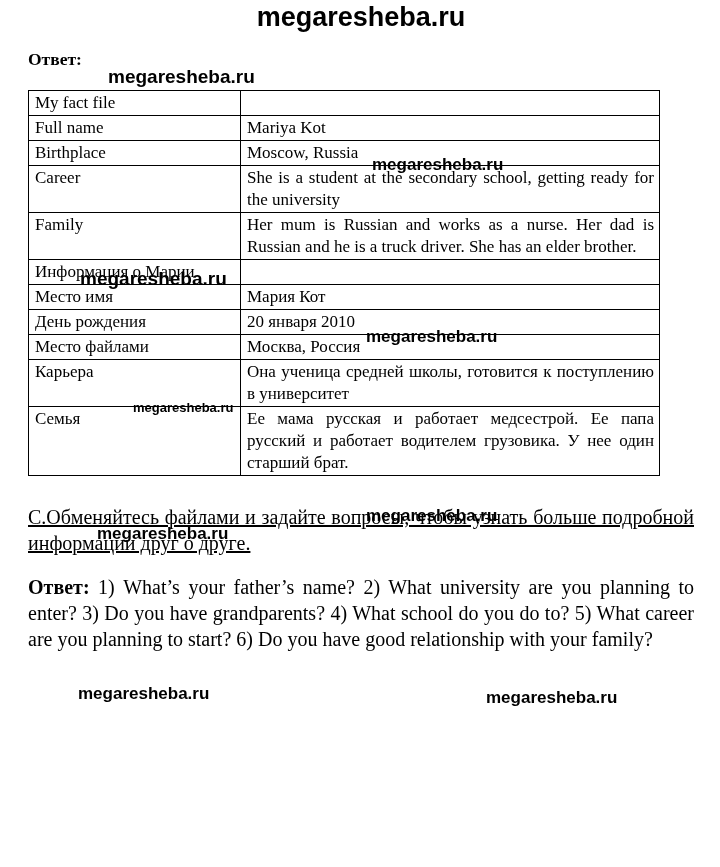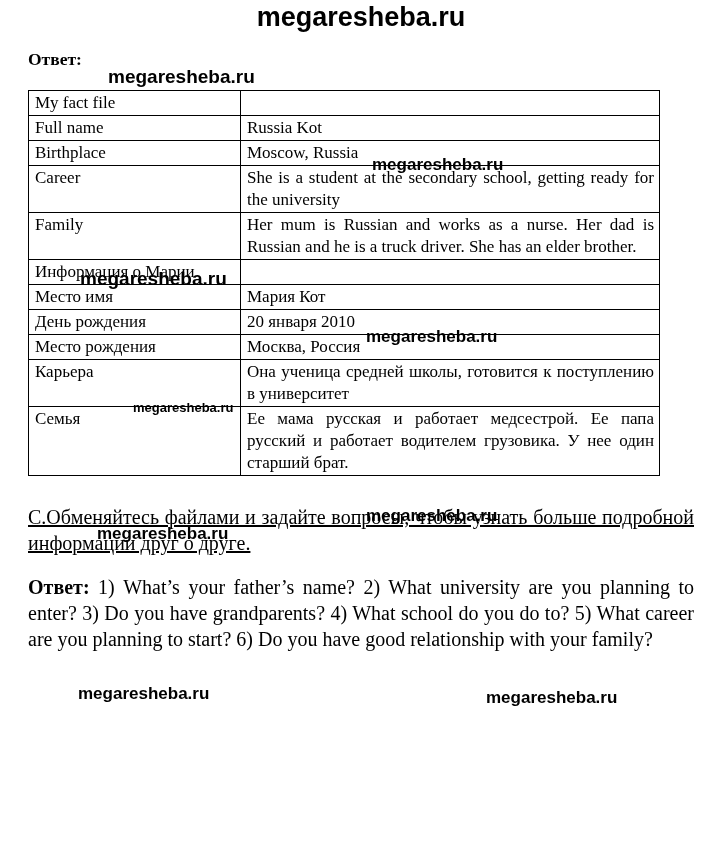--- a/index.html
+++ b/index.html
@@ -81,21 +81,21 @@
   <div class="answer-label-top">Ответ:</div>
 
   <table class="fact-table">
     <tbody>
       <tr>
         <td class="cell-label">My fact file</td>
         <td class="cell-value"></td>
       </tr>
       <tr>
         <td class="cell-label">Full name</td>
-        <td class="cell-value">Russia Kot</td>
+        <td class="cell-value">Mariya Kot</td>
       </tr>
       <tr>
         <td class="cell-label">Birthplace</td>
         <td class="cell-value">Moscow, Russia</td>
       </tr>
       <tr>
         <td class="cell-label">Career</td>
         <td class="cell-value">She is a student at the secondary school, getting ready for the university</td>
       </tr>
       <tr>
@@ -108,21 +108,21 @@
       </tr>
       <tr>
         <td class="cell-label">Место имя</td>
         <td class="cell-value">Мария Кот</td>
       </tr>
       <tr>
         <td class="cell-label">День рождения</td>
         <td class="cell-value">20 января 2010</td>
       </tr>
       <tr>
-        <td class="cell-label">Место рождения</td>
+        <td class="cell-label">Место файлами</td>
         <td class="cell-value">Москва, Россия</td>
       </tr>
       <tr>
         <td class="cell-label">Карьера</td>
         <td class="cell-value">Она ученица средней школы, готовится к поступлению в университет</td>
       </tr>
       <tr>
         <td class="cell-label">Семья</td>
         <td class="cell-value">Ее мама русская и работает медсестрой. Ее папа русский и работает водителем грузовика. У нее один старший брат.</td>
       </tr>

